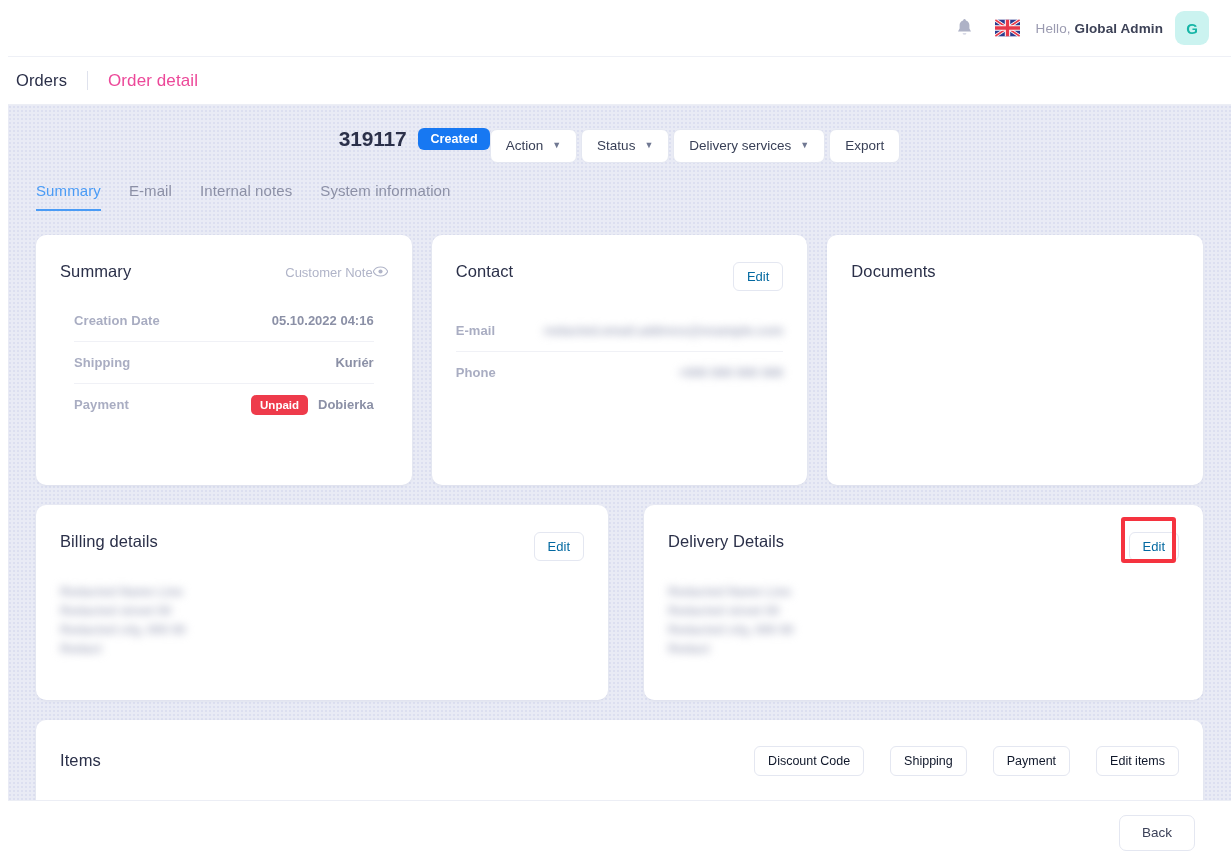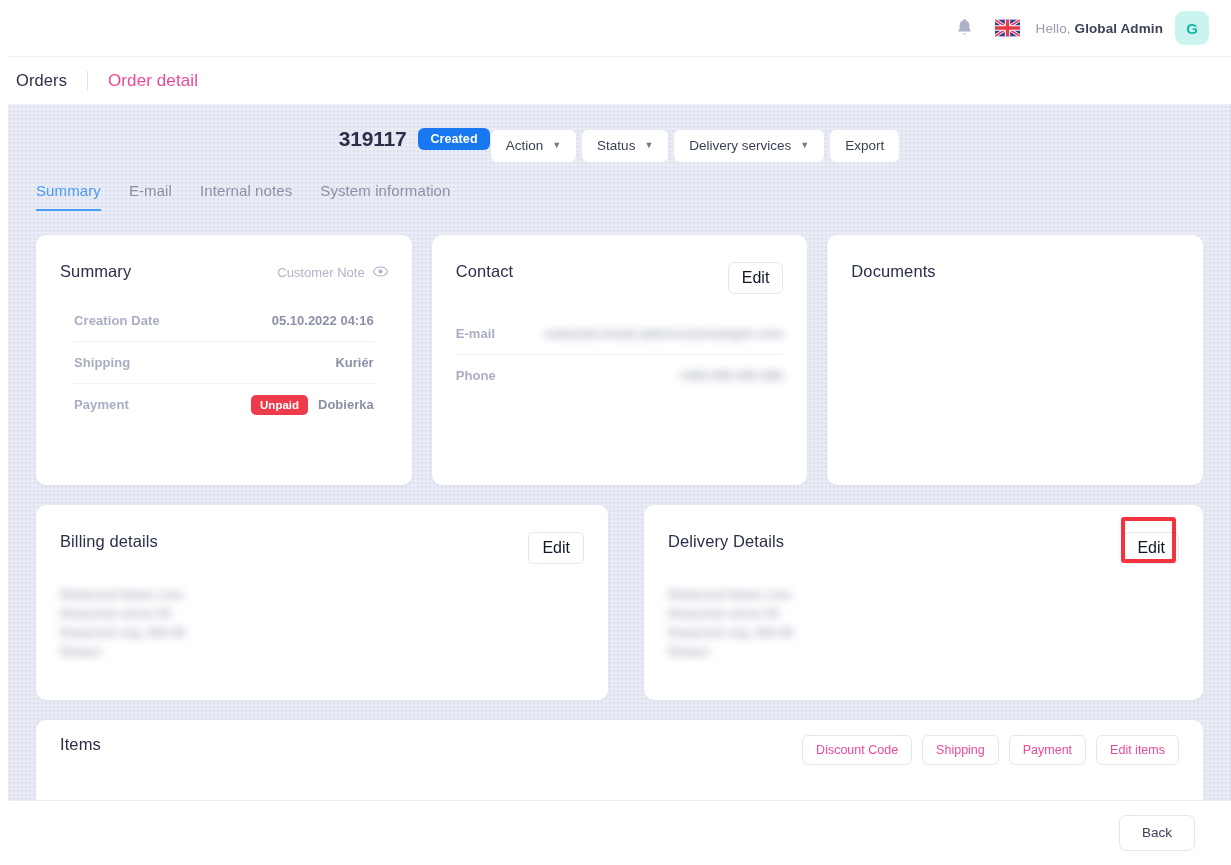--- a/index.html
+++ b/index.html
@@ -76,46 +76,46 @@
   .grid2 { display: flex; gap: 36px; margin-top: 20px; }
   .card { background: #ffffff; border-radius: 10px; box-shadow: 0 1px 3px rgba(40,50,90,.06); }
   .c3 { flex: 1 1 0; height: 250px; }
   .c2a { flex: 0 0 572px; height: 195px; }
   .c2b { flex: 1 1 0; height: 195px; }
   .card-head { display: flex; align-items: flex-start; justify-content: space-between; padding: 27px 24px 0 24px; }
   .card-title { font-size: 16.5px; color: #2b3049; font-weight: 400; letter-spacing: .1px; }
   .btn-edit {
     background: #fff; border: 1px solid #e4e7f1; border-radius: 6px;
     font-family: "Liberation Sans", sans-serif;
-    font-size: 16px; color: #0f172a; padding: 7px 13px; cursor: pointer; line-height: 1; text-align: right;
-  }
-  .cust-note { font-size: 13px; color: #b0b4c8; display: flex; align-items: center; gap: 8px; cursor: pointer; padding-top: 3px; }
+    font-size: 13px; color: #0369a1; padding: 7px 13px; cursor: pointer; line-height: 1; text-align: right;
+  }
+  .cust-note { font-size: 13px; color: #b0b4c8; display: flex; align-items: center; cursor: pointer; padding-top: 3px; }
 
   .rows { padding: 0 38px; margin-top: 19px; }
   .row { display: flex; align-items: center; justify-content: space-between; height: 42px; border-bottom: 1px solid #f0f1f6; }
   .row:last-child { border-bottom: none; }
   .row-label { font-size: 13px; color: #a9adc2; font-weight: 700; letter-spacing: .1px; }
   .row-val { font-size: 13px; color: #8b90a6; font-weight: 700; display: flex; align-items: center; gap: 10px; }
   .badge-unpaid { background: #ee3b4b; color: #fff; font-size: 11.5px; font-weight: 600; padding: 4px 9px; border-radius: 5px; }
 
   .rows-contact { padding: 0 24px; margin-top: 19px; }
   .crow { display: flex; align-items: center; justify-content: space-between; height: 42px; position: relative; }
   .crow .line { position: absolute; left: 0; right: 0; bottom: 0; height: 1px; background: #f0f1f6; }
   .crow:last-child .line { display: none; }
   .blur-val { filter: blur(4.5px); color: #a6abc0; font-size: 13px; font-weight: 700; user-select: none; }
 
   .addr { padding: 22px 24px 0 24px; filter: blur(4.2px); color: #adb1c4; font-size: 12.5px; line-height: 19px; font-weight: 600; user-select: none; }
 
   .items-card { background: #fff; border-radius: 10px; margin-top: 20px; height: 98px; box-shadow: 0 1px 3px rgba(40,50,90,.06); }
-  .items-head { display: flex; align-items: flex-start; justify-content: space-between; padding: 15px 24px 0 24px; }
+  .items-head { display: flex; align-items: center; justify-content: space-between; padding: 26px 24px 0 24px; }
   .items-btns { display: flex; gap: 10px; }
   .btn-sm {
     background: #fff; border: 1px solid #e4e7f1; border-radius: 6px;
     font-family: "Liberation Sans", sans-serif;
-    font-size: 12.5px; color: #ec4899; padding: 8px 13px; cursor: pointer; line-height: 1; white-space: nowrap;
+    font-size: 12.5px; color: #0f172a; padding: 8px 13px; cursor: pointer; line-height: 1; white-space: nowrap; margin-left: 16px;
   }
 
   
   .bottombar {
     flex: 0 0 65px; height: 65px; background: #ffffff;
     display: flex; align-items: center; justify-content: flex-end;
     padding-right: 36px; border-top: 1px solid #eceef5;
   }
   .btn-back {
     background: #fff; border: 1px solid #e4e7f1; border-radius: 7px;

